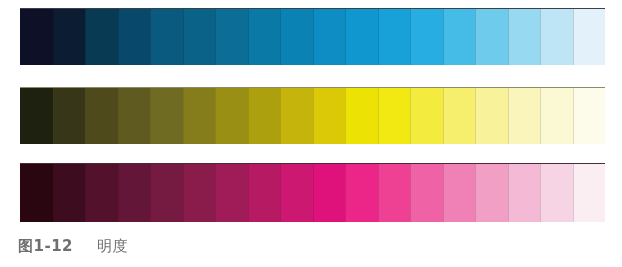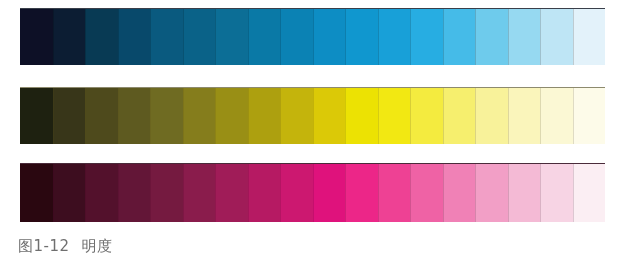--- a/index.html
+++ b/index.html
@@ -70,21 +70,22 @@
     top: 236px;
     font-size: 15px;
     line-height: 20px;
     color: #6f6f6f;
     letter-spacing: 0.5px;
     white-space: nowrap;
     font-family: "DejaVu Sans", "Liberation Sans", sans-serif;
   }
 
   #caption .cap-label {
-    margin-right: 12px;
+    margin-right: 24px;
+    font-weight: bold;
   }
 </style>
 </head>
 <body>
 
 <div id="figure-root">
 
   <div class="ramp ramp-blue">
       <div class="swatch" title="#0d1026" style="background: rgb(13, 16, 38);"></div>
       <div class="swatch" title="#0c1d33" style="background: rgb(12, 29, 51);"></div>

